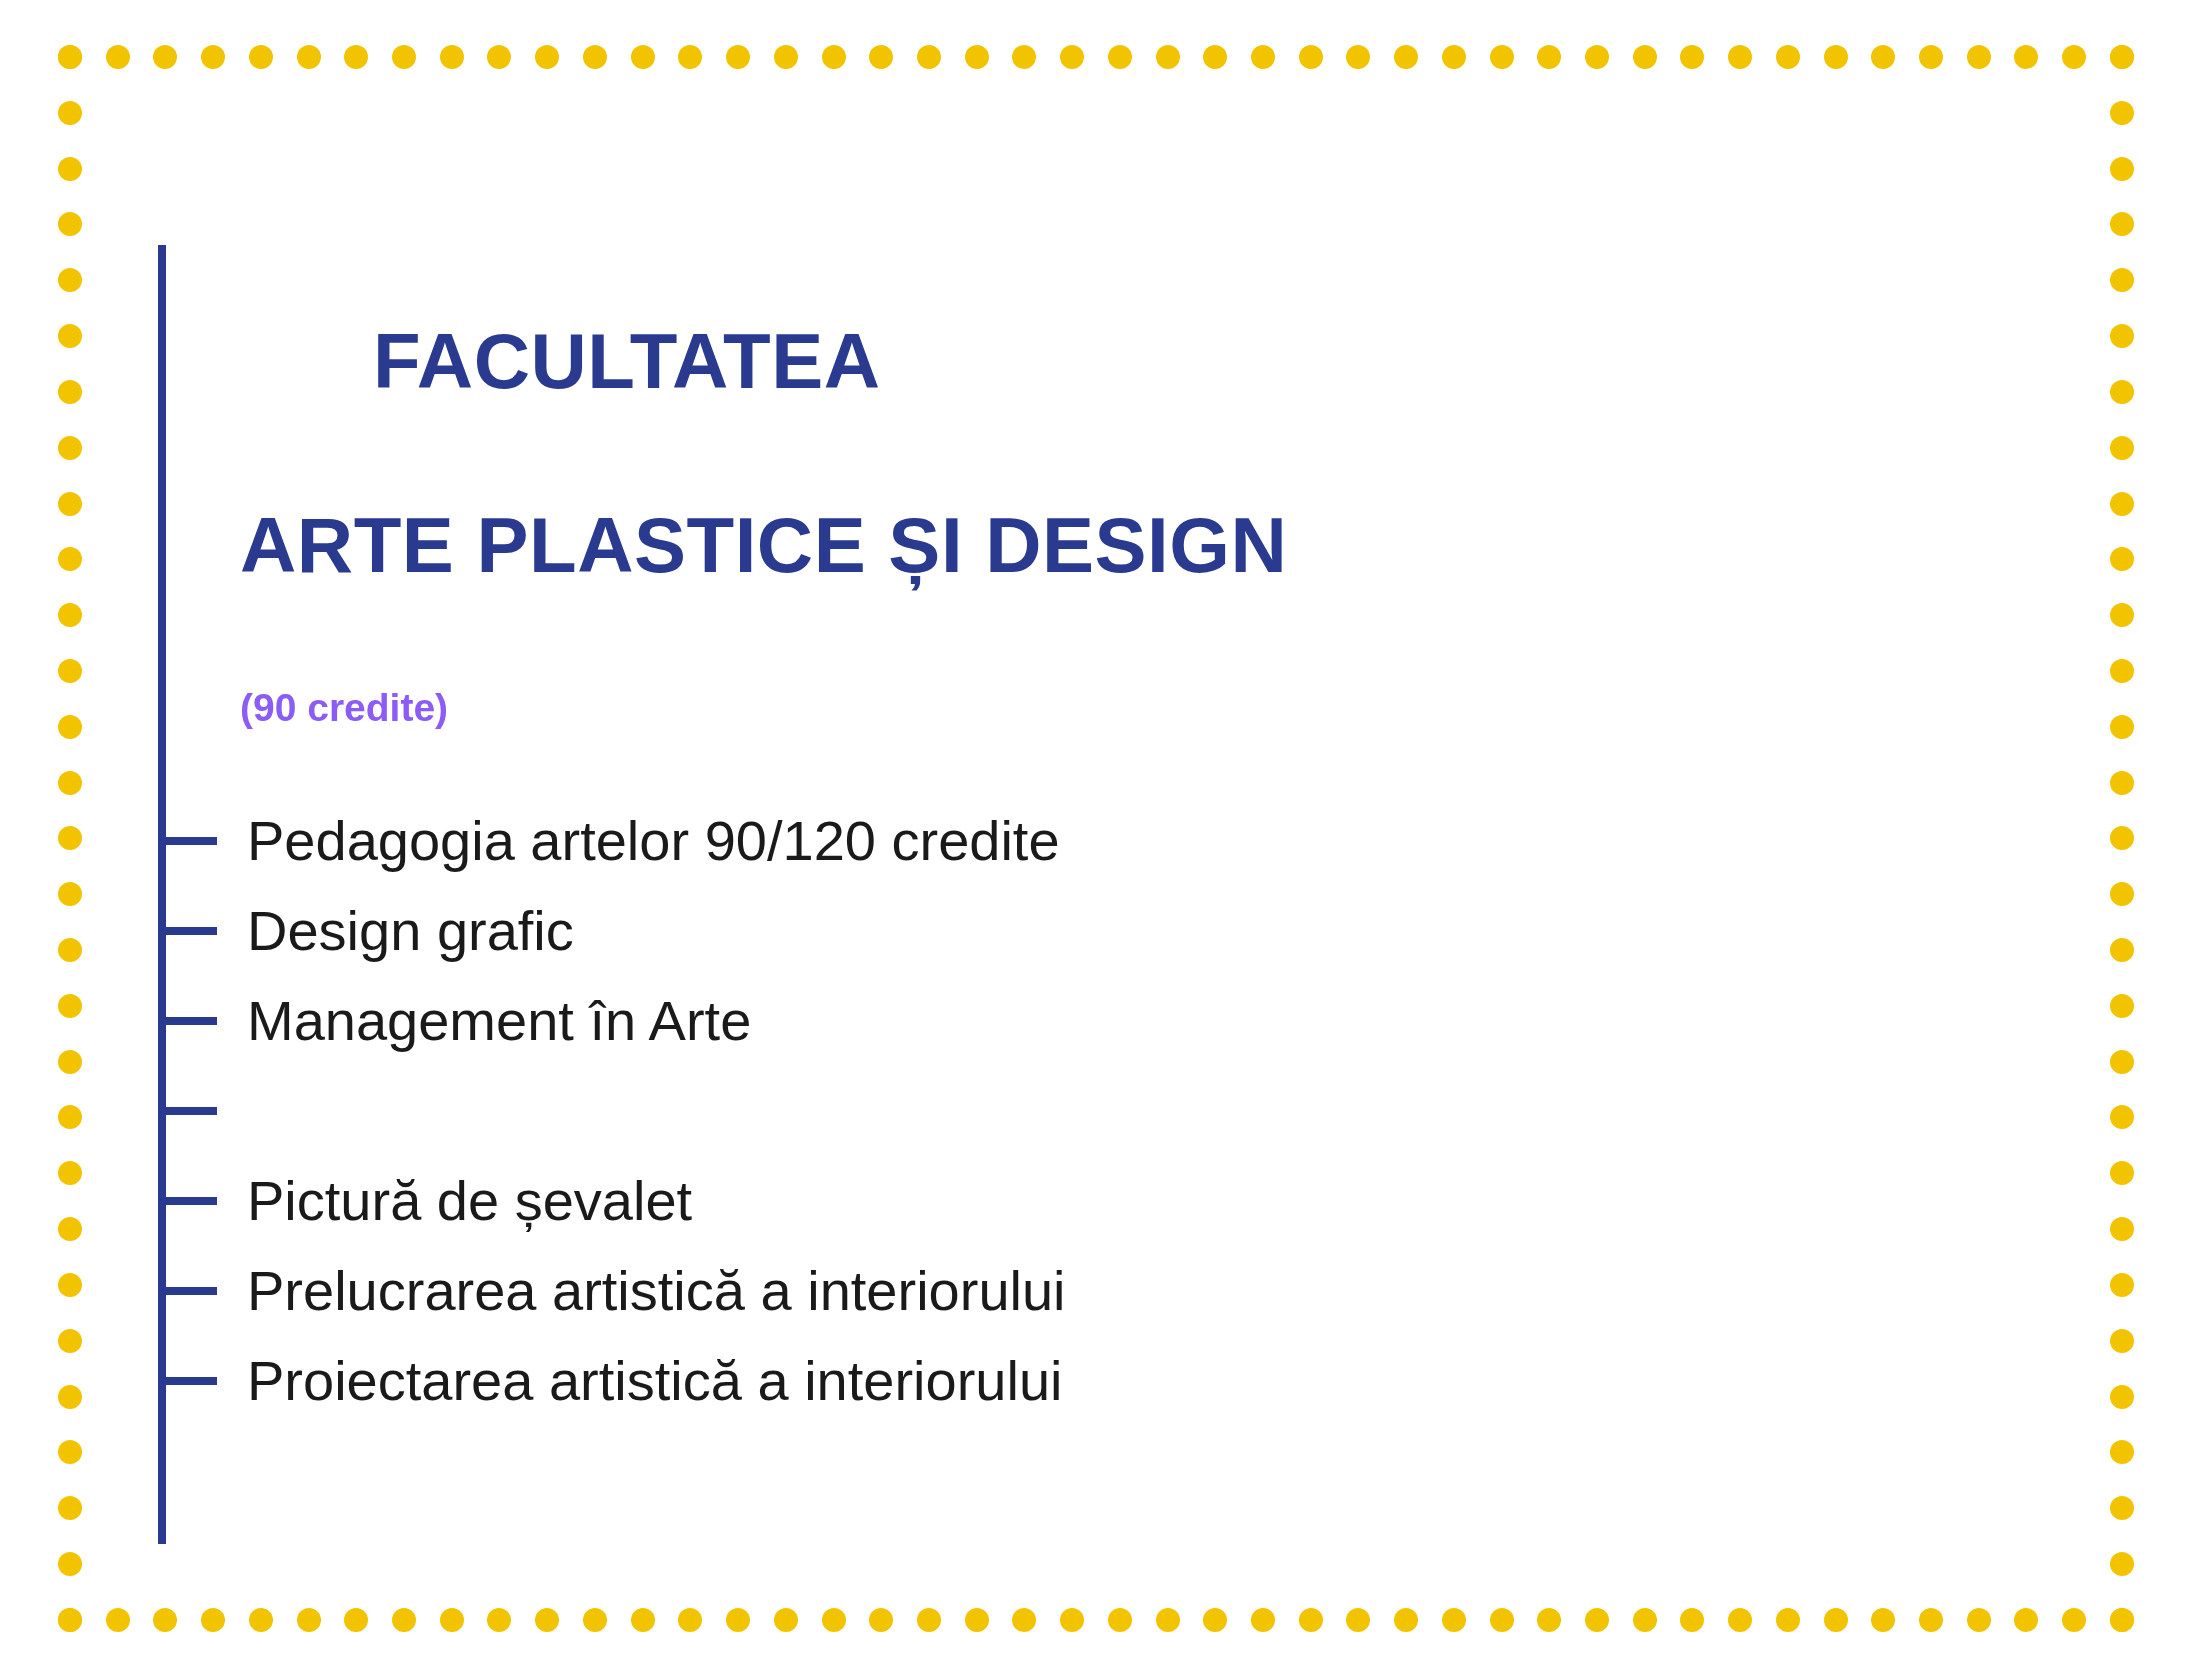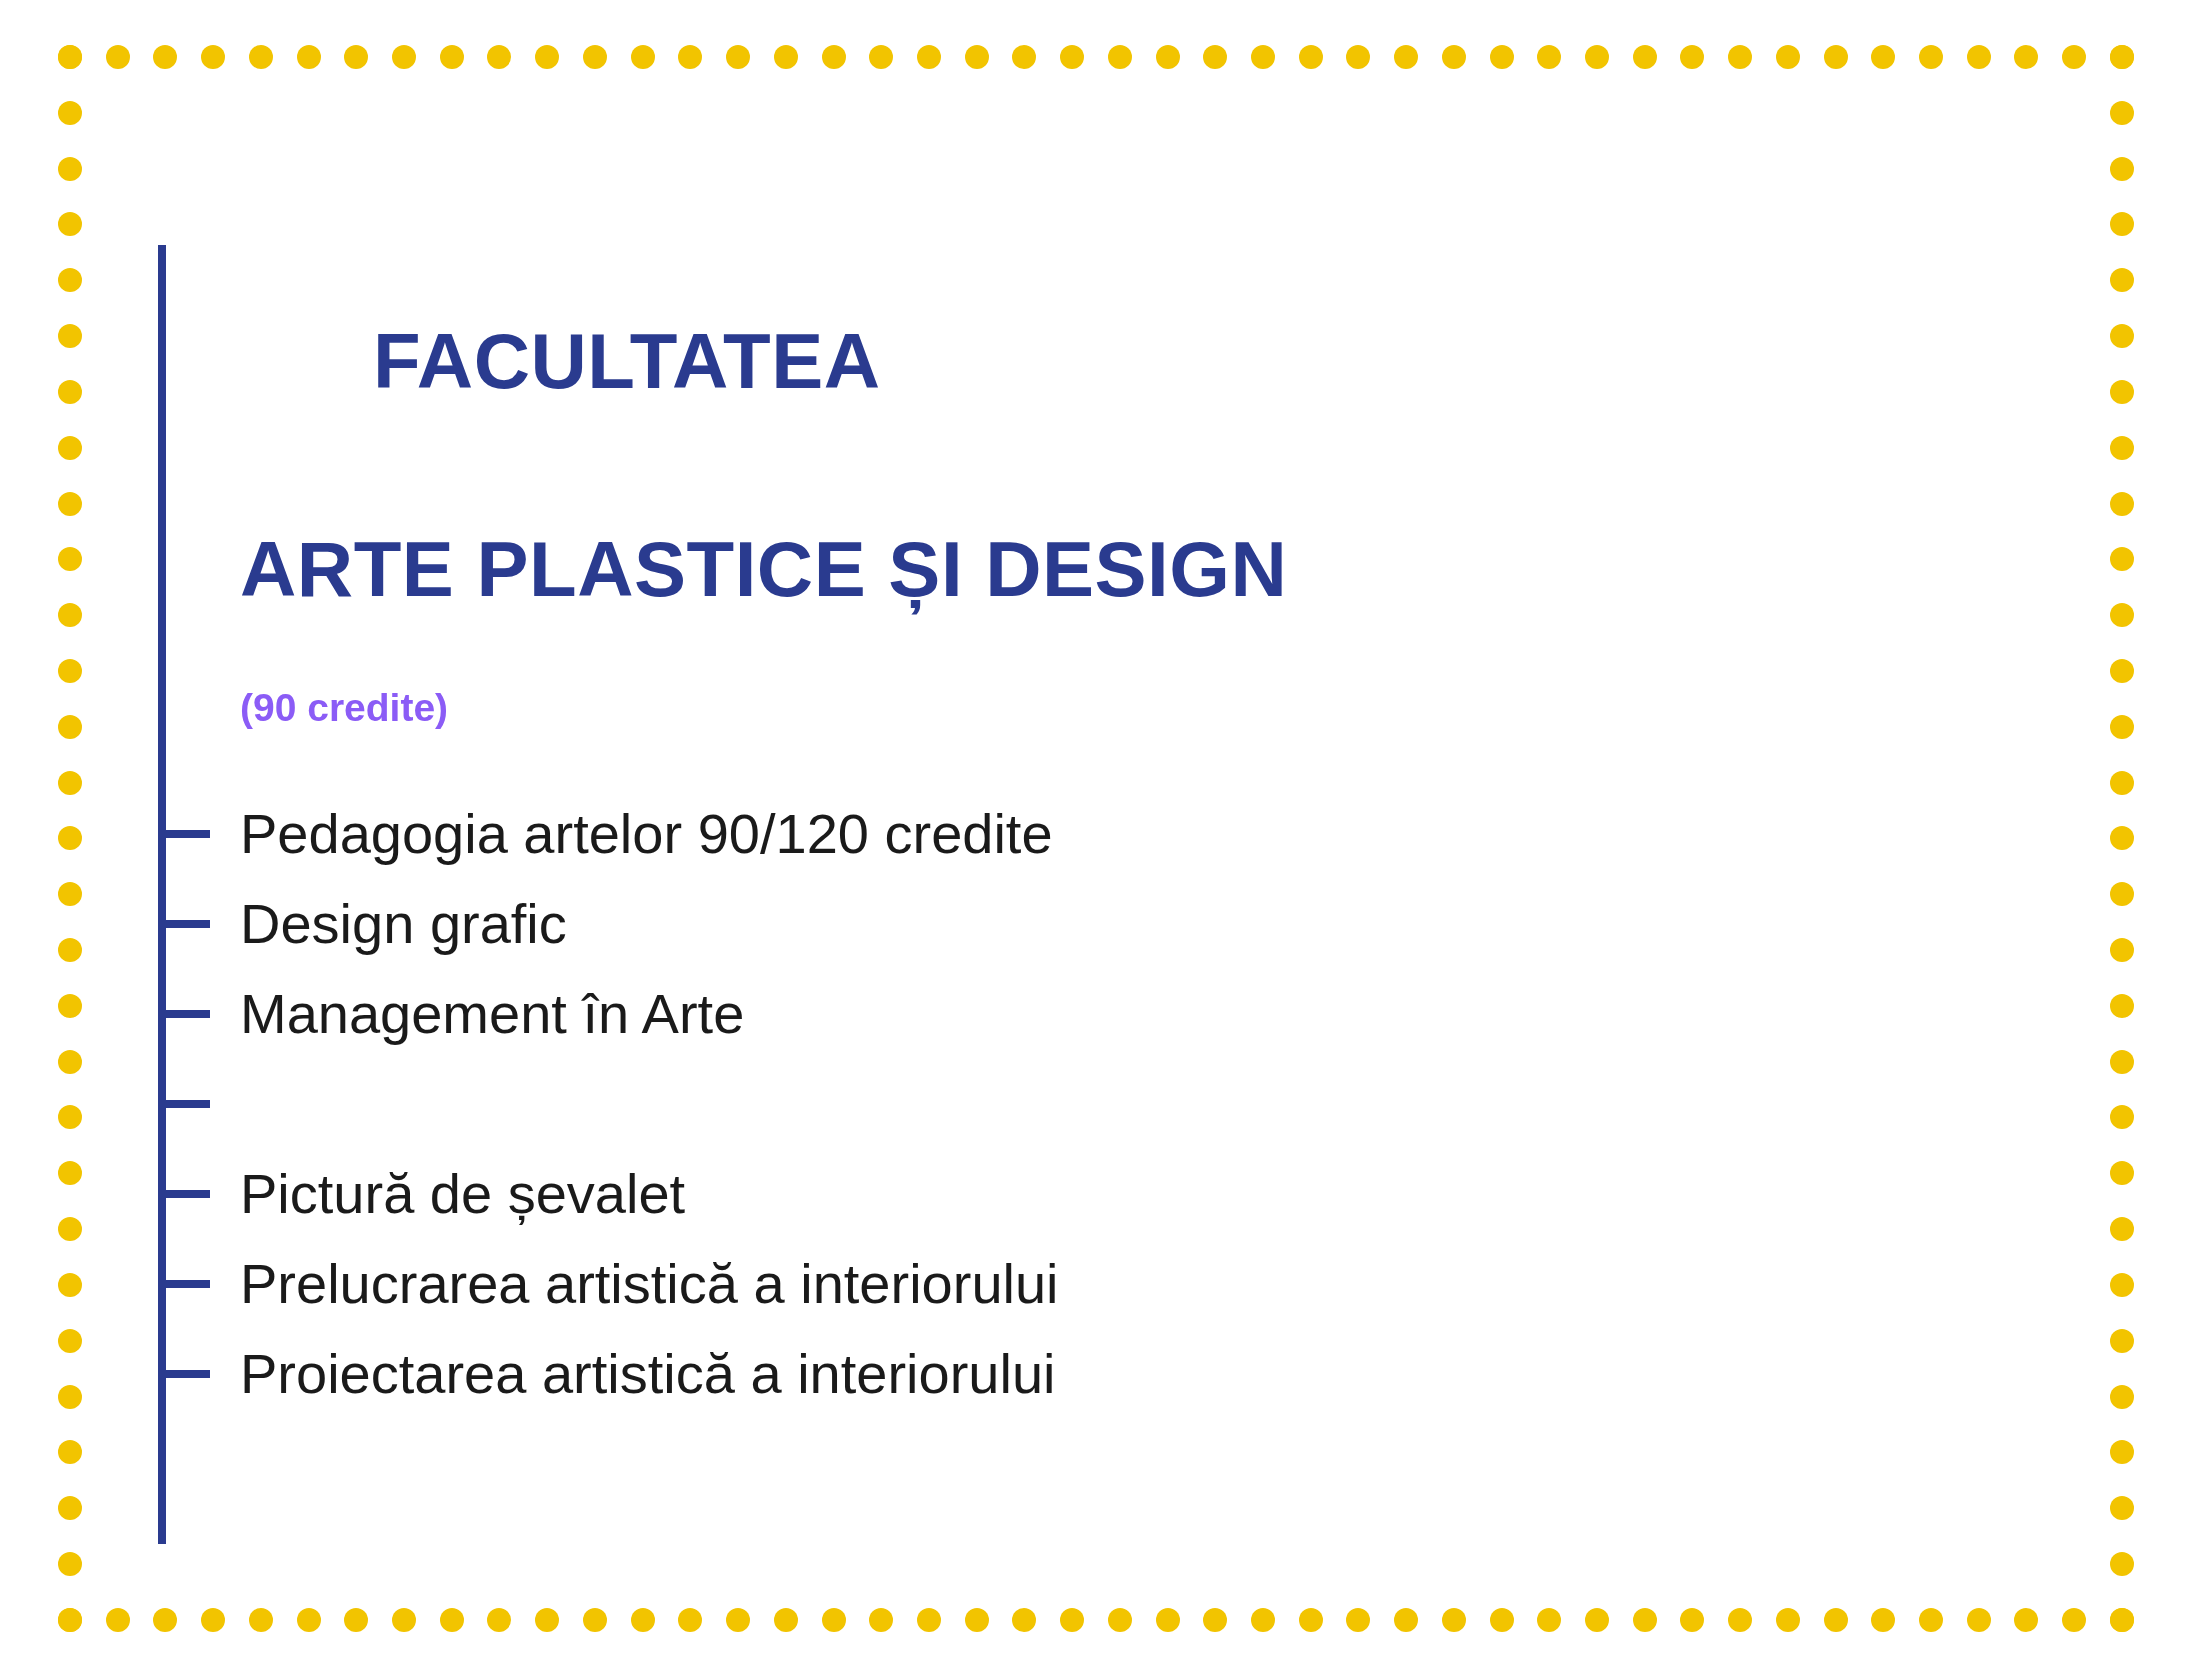--- a/index.html
+++ b/index.html
@@ -70,21 +70,21 @@
     position: absolute;
     left: 82px;
     top: 0px;
     color: #2a3b8f;
     font-weight: bold;
     font-size: 78px;
     line-height: 1.18;
     letter-spacing: 0.5px;
     white-space: pre;
   }
-  .title .line2 { display: block; margin-top: 24px; }
+  .title .line2 { display: block; }
 
   .duration {
     position: absolute;
     left: 82px;
     top: 399px;
     color: #f47b20;
     font-weight: bold;
     font-size: 58px;
     line-height: 1.05;
   }
@@ -97,21 +97,21 @@
     font-size: 39px;
     line-height: 1.1;
   }
 
   .program-list {
     position: absolute;
     left: 0px;
     top: 566px;
     width: 100%;
     list-style: none;
-    margin: 0;
+    margin: 7px;
     padding: 0;
   }
   .program-item {
     position: relative;
     display: flex;
     align-items: center;
     height: 90px;
   }
   .dash {
     position: absolute;

